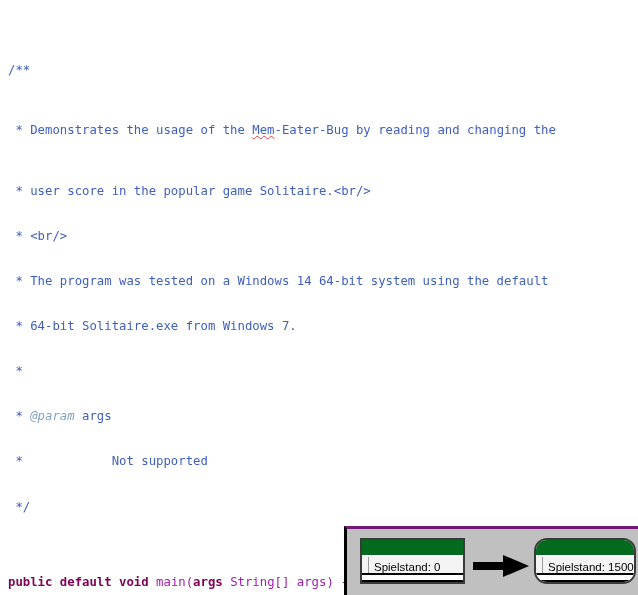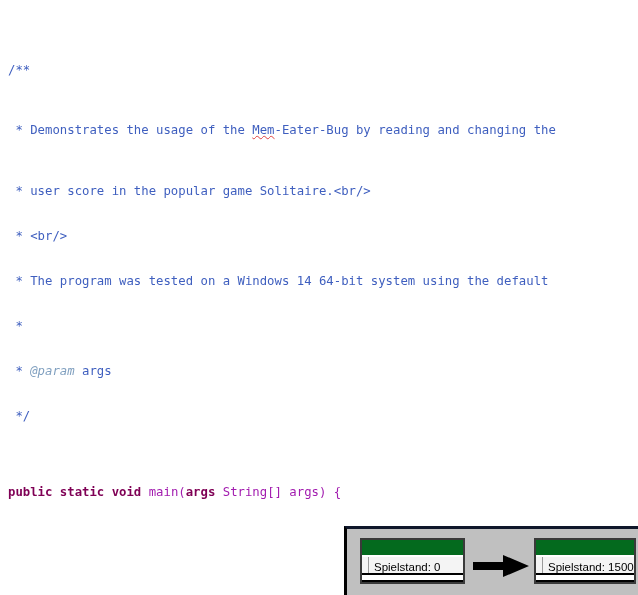--- a/index.html
+++ b/index.html
@@ -53,36 +53,36 @@
   }
 
   
   #inset {
     position: absolute;
     left: 344px;
     top: 526px;
     width: 294px;
     height: 69px;
     background: #c0c0c0;
-    border-top: 3px solid #0f172a;
+    border-top: 3px solid #701a75;
     border-left: 3px solid #000000;
     box-sizing: border-box;
     overflow: hidden;
   }
   .panel {
     position: absolute;
     top: 9px;
     height: 46px;
     background: #ffffff;
     border: 2px solid #3a3a3a;
     box-sizing: border-box;
     overflow: hidden;
   }
   #panel-before { left: 13px; width: 105px; }
-  #panel-after  { left: 187px; width: 102px; }
+  #panel-after  { left: 187px; width: 102px; border-radius: 13px; }
 
   .panel-green {
     position: absolute;
     left: 0; right: 0; top: 0;
     height: 15px;
     background: #046a1e;
     border-bottom: 1px solid #ffffff;
   }
   .panel-status {
     position: absolute;
@@ -135,26 +135,28 @@
   <div class="code">
 
     
     <div class="line"><span class="jdoc">/**</span></div>
 
     <div class="line"><span class="jdoc"> * Demonstrates the usage of the <span class="sq">Mem</span>-Eater-Bug by reading and changing the</span></div>
 
     <div class="line"><span class="jdoc"> * user score in the popular game Solitaire.&lt;br/&gt;</span></div>
     <div class="line"><span class="jdoc"> * &lt;br/&gt;</span></div>
     <div class="line"><span class="jdoc"> * The program was tested on a Windows 14 64-bit system using the default</span></div>
+    <div class="line"><span class="jdoc"> * 64-bit Solitaire.exe from Windows 7.</span></div>
     <div class="line"><span class="jdoc"> *</span></div>
     <div class="line"><span class="jdoc"> * </span><span class="jdoc-tag">@param</span><span class="jdoc"> args</span></div>
+    <div class="line"><span class="jdoc"> *            Not supported</span></div>
     <div class="line"><span class="jdoc"> */</span></div>
 
     
-    <div class="line"><span class="kw">public</span><span class="plain"> </span><span class="kw">static</span><span class="plain"> </span><span class="kw">void</span><span class="plain"> main(</span><span class="kw">args</span><span class="plain"> String[] args) {</span></div>
+    <div class="line"><span class="kw">public</span><span class="plain"> </span><span class="kw">default</span><span class="plain"> </span><span class="kw">void</span><span class="plain"> main(</span><span class="kw">args</span><span class="plain"> String[] args) {</span></div>
 
     
 
     
 
     
 
     
 
     

